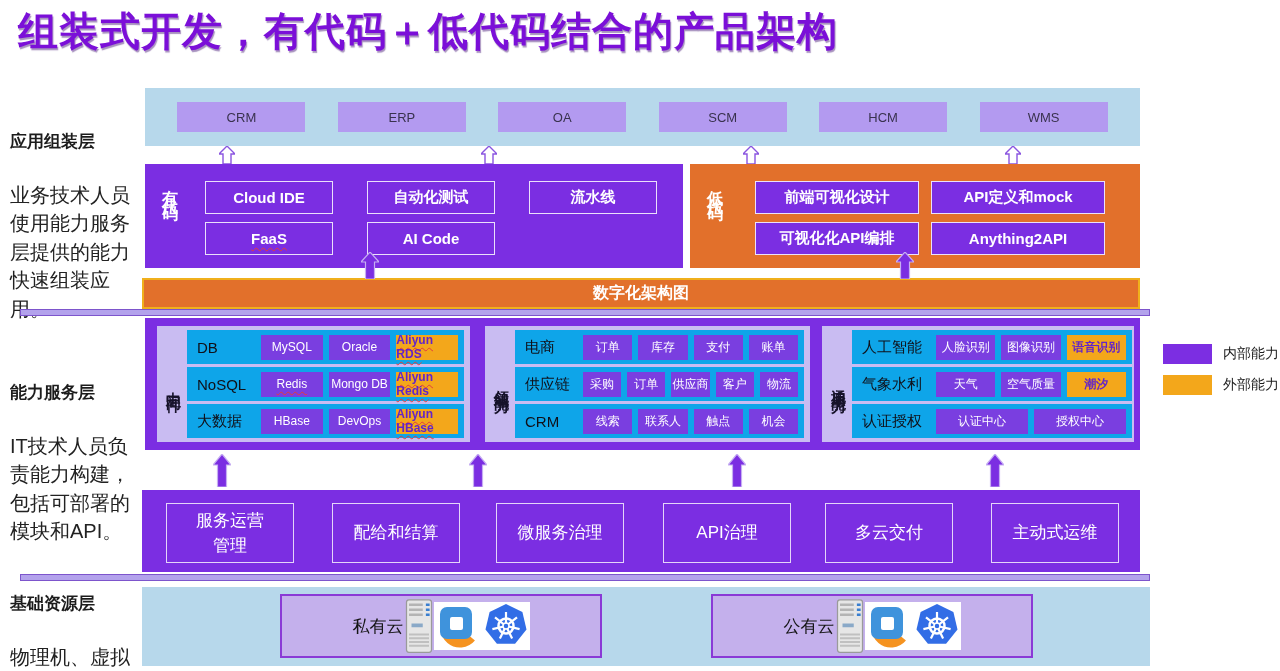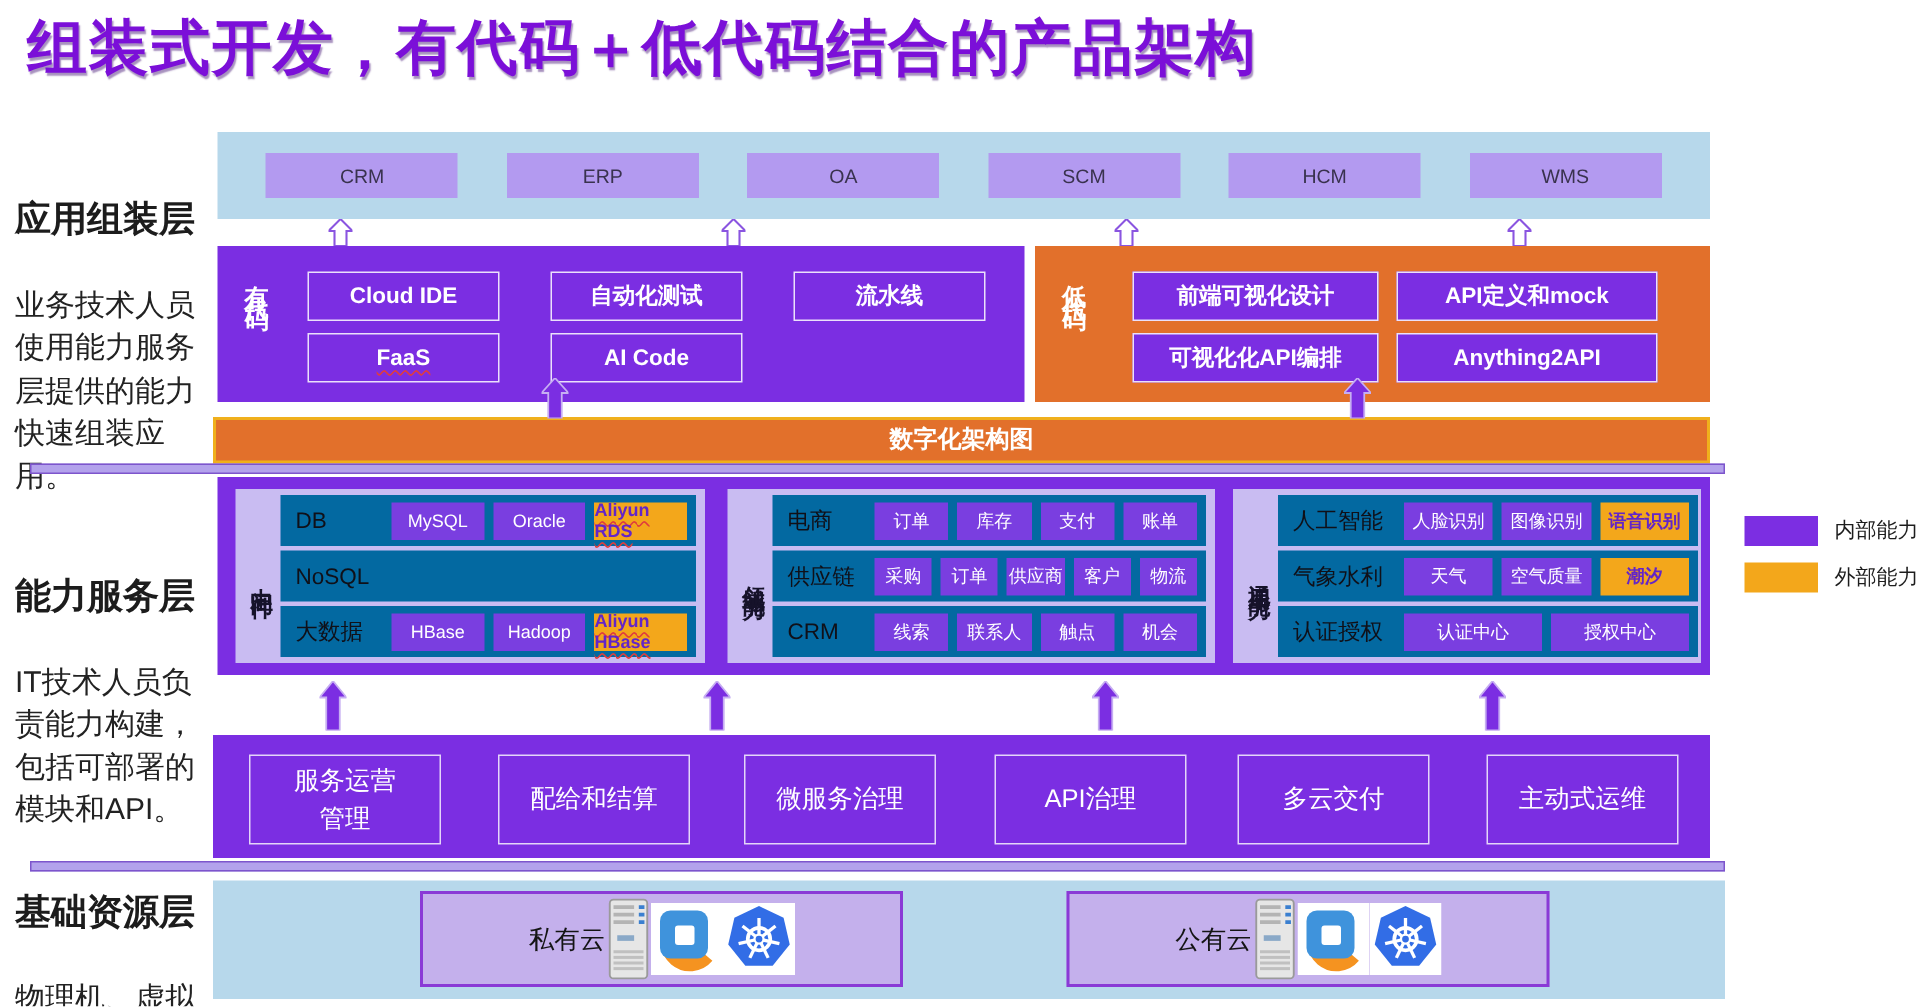--- a/index.html
+++ b/index.html
@@ -2,21 +2,21 @@
 <html><head>
 <meta charset="utf-8">
 <style>
   html,body{margin:0;padding:0;background:#fff;}
   .canvas{position:relative;width:1280px;height:671px;background:#fff;overflow:hidden;
           font-family:"Liberation Sans","DejaVu Sans",sans-serif;}
   .title{position:absolute;left:18px;top:4px;margin:0;font-size:40px;font-weight:bold;
          color:#7b0fd8;letter-spacing:1px;text-shadow:1px 2px 1px rgba(60,10,110,.45);}
   
   .layer-label{position:absolute;left:10px;width:134px;}
-  .layer-heading{font-size:24px;font-weight:600;color:#1c1c1c;margin-bottom:8px;}
+  .layer-heading{font-size:17px;font-weight:600;color:#1c1c1c;margin-bottom:8px;}
   .layer-desc{font-size:20px;color:#222;line-height:1.42;margin-top:28px;}
   
   .app-band{position:absolute;left:145px;top:88px;width:995px;height:58px;background:#b7d8eb;
             display:flex;align-items:center;justify-content:space-evenly;}
   .app-box{width:128px;height:30px;background:#b39af0;display:flex;align-items:center;
            justify-content:center;font-size:13px;color:#39324e;}
   
   .arrow{position:absolute;line-height:0;}
   
   .procode-box{position:absolute;left:145px;top:164px;width:538px;height:104px;background:#7b2ee2;}
@@ -32,21 +32,21 @@
             box-sizing:border-box;border:2px solid #f0b01c;color:#fff;font-size:16px;font-weight:bold;
             display:flex;align-items:center;justify-content:center;}
   .conn-band{position:absolute;left:20px;width:1130px;height:7px;background:#b3a2ec;border:1px solid #7d55cc;box-sizing:border-box;}
   
   .cap-section{position:absolute;left:145px;top:318px;width:995px;height:132px;background:#7b2ee2;}
   .panel{position:absolute;top:8px;height:116px;background:#c9bcf2;box-sizing:border-box;
          display:flex;padding:4px 6px 4px 2px;}
   .panel-vlabel{width:28px;writing-mode:vertical-rl;text-orientation:upright;color:#16122a;
          font-size:15px;font-weight:600;letter-spacing:3px;display:flex;align-items:center;justify-content:center;}
   .rows{flex:1;display:flex;flex-direction:column;gap:3px;}
-  .cap-row{flex:1;background:#0369a1;display:flex;align-items:center;padding:0 6px 0 10px;gap:8px;}
+  .cap-row{flex:1;background:#0ea5e9;display:flex;align-items:center;padding:0 6px 0 10px;gap:8px;}
   .cat{font-size:15px;color:#101018;flex:0 0 auto;}
   .p0 .cat{width:56px;}.p1 .cat{width:50px;}.p2 .cat{width:66px;}
   .chips{flex:1;display:flex;gap:6px;}
   .chip{flex:1;height:25px;display:flex;align-items:center;justify-content:center;font-size:12px;}
   .chip.internal{background:#7a3ee0;color:#fff;}
   .chip.external{background:#f3a71b;color:#6325c8;font-weight:bold;}
   .misspelled{text-decoration:underline wavy #e03c3c 1px;text-underline-offset:3px;}
   .chips.fixed .chip{flex:0 0 92px;}
   
   .legend{position:absolute;left:1163px;top:344px;width:116px;}
@@ -146,26 +146,31 @@
         <div class="cap-row">
           <span class="cat">DB</span>
           <div class="chips">
             <span class="chip internal">MySQL</span>
             <span class="chip internal">Oracle</span>
             <span class="chip external misspelled">Aliyun RDS</span>
           </div>
         </div>
         <div class="cap-row">
           <span class="cat">NoSQL</span>
+          <div class="chips">
+            <span class="chip internal misspelled">Redis</span>
+            <span class="chip internal">Mongo DB</span>
+            <span class="chip external misspelled">Aliyun Redis</span>
+          </div>
         </div>
         <div class="cap-row">
           <span class="cat">大数据</span>
           <div class="chips">
             <span class="chip internal">HBase</span>
-            <span class="chip internal">Hadoop</span>
+            <span class="chip internal">DevOps</span>
             <span class="chip external misspelled">Aliyun HBase</span>
           </div>
         </div>
       </div>
     </div>
 
     <div class="panel p1" style="left:340px;width:325px;">
       <div class="panel-vlabel">领域能力</div>
       <div class="rows">
         <div class="cap-row">

